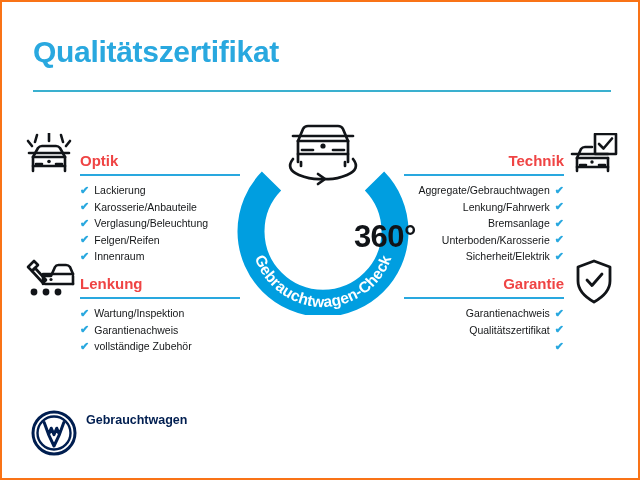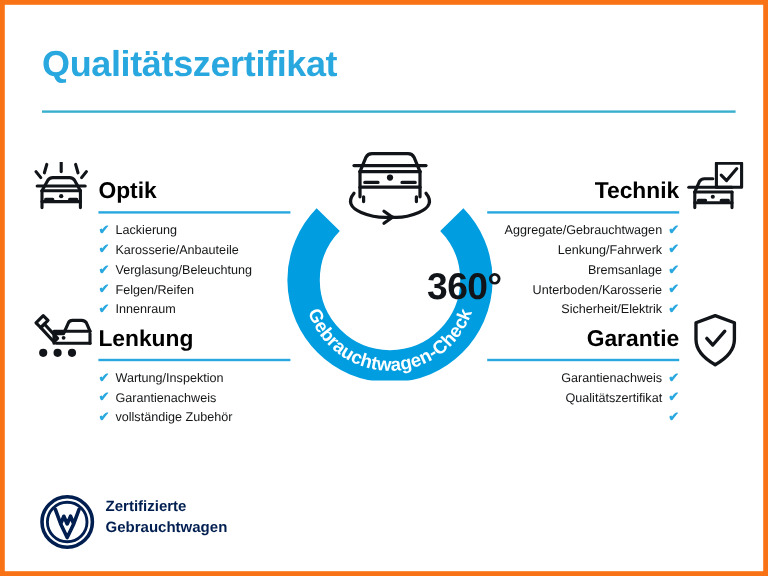--- a/index.html
+++ b/index.html
@@ -9,21 +9,21 @@
   }
   body {
     font-family: "Liberation Sans", sans-serif;
   }
   #page {
     position: relative;
     width: 640px;
     height: 480px;
     background: #ffffff;
     overflow: hidden;
-    border: 4px solid #f97316;
+    border: 2px solid #f97316;
     box-sizing: border-box;
   }
 
   
   #page-title {
     position: absolute;
     left: 31px;
     top: 33px;
     font-size: 30px;
     font-weight: bold;
@@ -44,23 +44,23 @@
   .section {
     position: absolute;
   }
   .sec-head {
     position: relative;
     height: 28px;
   }
   .sec-title {
     position: absolute;
     bottom: 3px;
-    font-size: 19px;
-    font-weight: bold;
-    color: #000000;
+    font-size: 15px;
+    font-weight: bold;
+    color: #ef4444;
     white-space: nowrap;
     margin-top: 48px;
   }
   .sec-rule {
     position: absolute;
     left: 0;
     top: 30px;
     height: 2px;
     background: #29a8df;
   }
@@ -351,17 +351,16 @@
 
   <div id="footer-logo">
     <svg width="46" height="46" viewBox="0 0 46 46">
       <circle cx="23" cy="23" r="21" fill="none" stroke="#001e50" stroke-width="3"></circle>
       <circle cx="23" cy="23" r="16.5" fill="none" stroke="#001e50" stroke-width="2.4"></circle>
       <path d="M13.2 12.6 L17.6 24.6 L20.2 18.2 L23 24.6 L25.8 18.2 L28.4 24.6 L32.8 12.6
                M17.6 24.6 L23 36 L28.4 24.6" fill="none" stroke="#001e50" stroke-width="3" stroke-linejoin="round" stroke-linecap="round"></path>
     </svg>
   </div>
   <div id="footer-text">
-    <div>Zertifizierte</div>
     <div>Gebrauchtwagen</div>
   </div>
 
 </div>
 
 </body></html>

